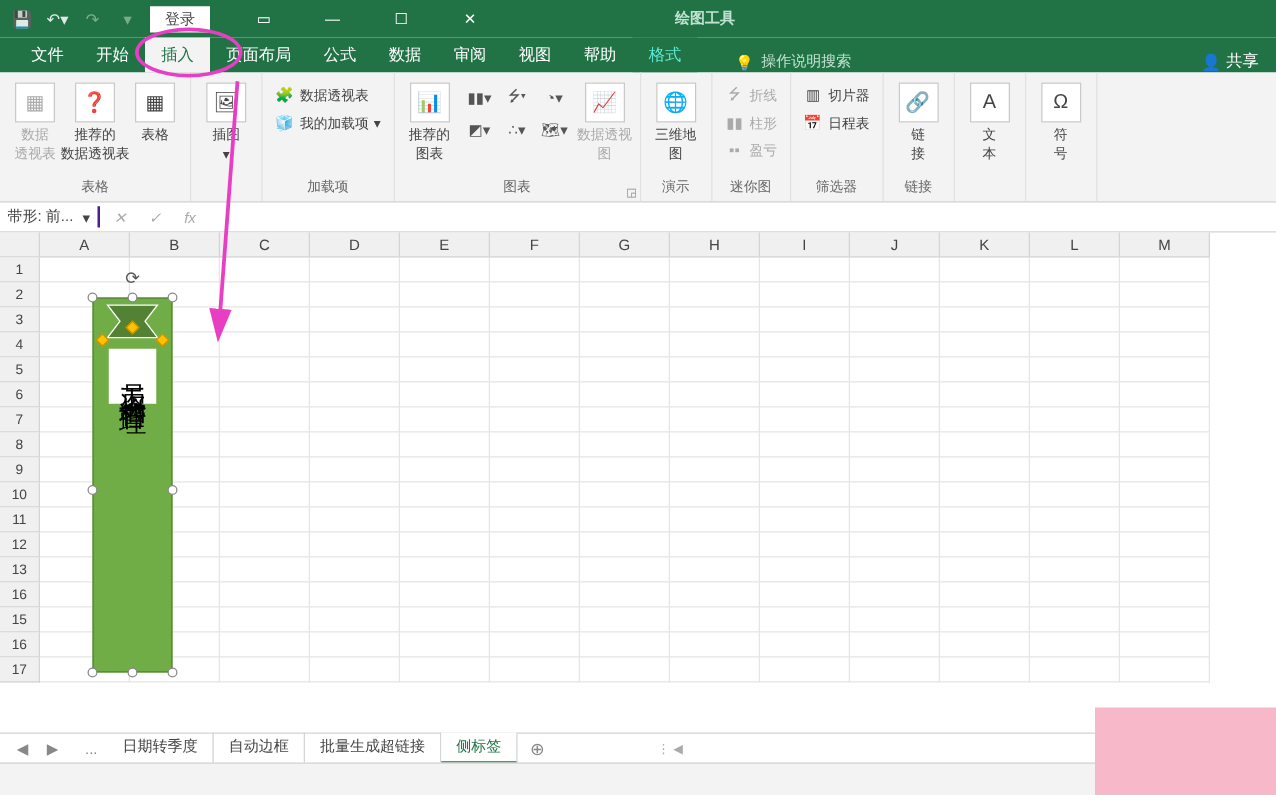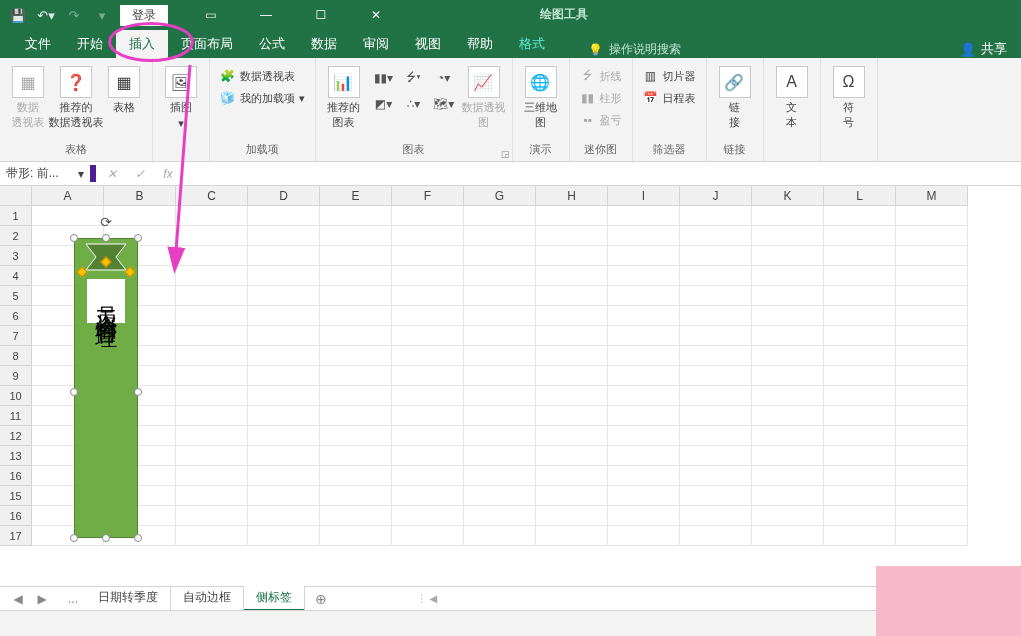--- a/index.html
+++ b/index.html
@@ -36,21 +36,21 @@
 .big-btn .icon-box { width: 32px; height: 32px; border: 1px solid #c9c9c9; background: #fff; display: flex; align-items: center; justify-content: center; font-size: 16px; }
 .mini-list { display: flex; flex-direction: column; gap: 2px; font-size: 11px; color: #444; padding-top: 4px; }
 .mini-item { display: flex; align-items: center; gap: 4px; padding: 2px 4px; white-space: nowrap; }
 .mini-icon { width: 16px; height: 16px; display: inline-flex; align-items: center; justify-content: center; font-size: 12px; }
 .chart-grid { display: grid; grid-template-columns: repeat(3, 28px); grid-template-rows: repeat(2, 24px); gap: 2px; padding-top: 4px; }
 .chart-item { width: 28px; height: 24px; display: flex; align-items: center; justify-content: center; font-size: 12px; color: #555; }
 .dlg-launch { position: absolute; right: 2px; bottom: 2px; font-size: 9px; color: #888; }
 
 
 .formula-bar { height: 24px; border-bottom: 1px solid #d4d4d4; display: flex; align-items: center; background: #fff; font-size: 12px; }
-.name-box { width: 96px; border-right: 6px solid #4c1d95; padding: 0 6px; display: flex; align-items: center; justify-content: space-between; color: #444; }
+.name-box { width: 80px; border-right: 2px solid #4c1d95; padding: 0 6px; display: flex; align-items: center; justify-content: space-between; color: #444; }
 .fx-controls { display: flex; align-items: center; padding: 0 6px; gap: 8px; color: #aaa; }
 .fx-btn { width: 20px; text-align: center; font-style: italic; }
 
 
 .arrow-svg { position: absolute; left: 150px; top: 60px; width: 80px; height: 220px; pointer-events: none; z-index: 30; }
 
 
 .grid-area { display: flex; height: 380px; position: relative; }
 .corner { width: 32px; height: 20px; background: #f0f0f0; border-right: 1px solid #d4d4d4; border-bottom: 1px solid #d4d4d4; }
 .col-headers { display: flex; height: 20px; }
@@ -601,20 +601,21 @@
 
 <div class="sheet-bar">
   <div class="sheet-nav">
     <span>◀</span>
     <span>▶</span>
   </div>
   <div class="sheet-dots">...</div>
   <div id="sheet-tabs" style="display:flex;">
       <div class="sheet-tab">日期转季度</div>
       <div class="sheet-tab">自动边框</div>
+      <div class="sheet-tab">批量生成超链接</div>
       <div class="sheet-tab active">侧标签</div>
     </div>
   <div class="sheet-add">⊕</div>
   <div class="sheet-hscroll">⋮ ◀</div>
 </div>
 
 <div class="status-bar">
   <div class="status-left"></div>
   <div class="status-right">
     <div class="view-btn">▦</div>

